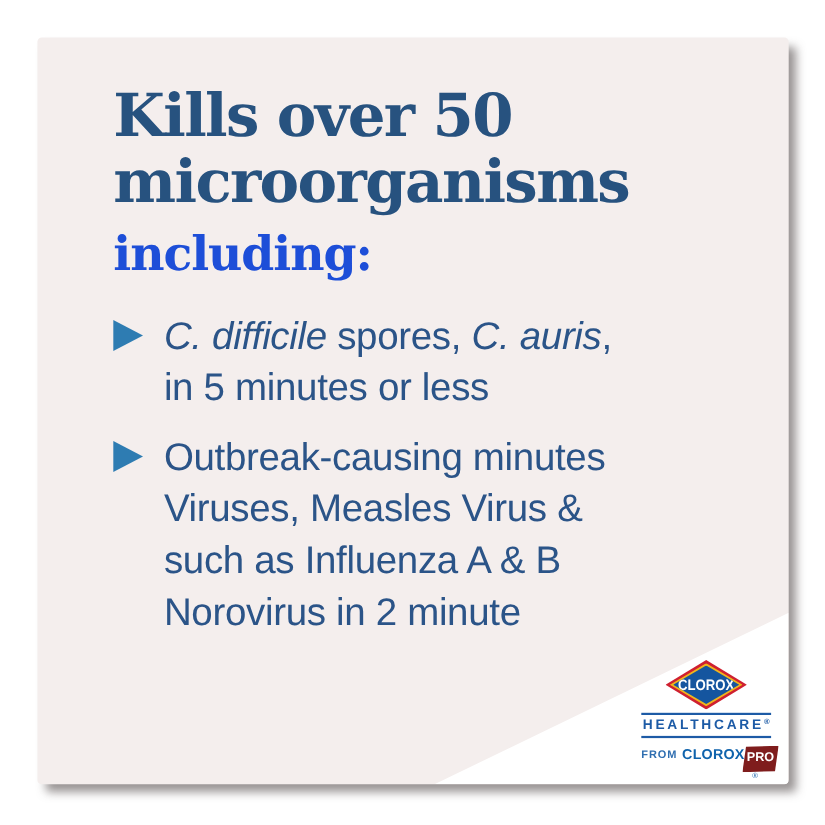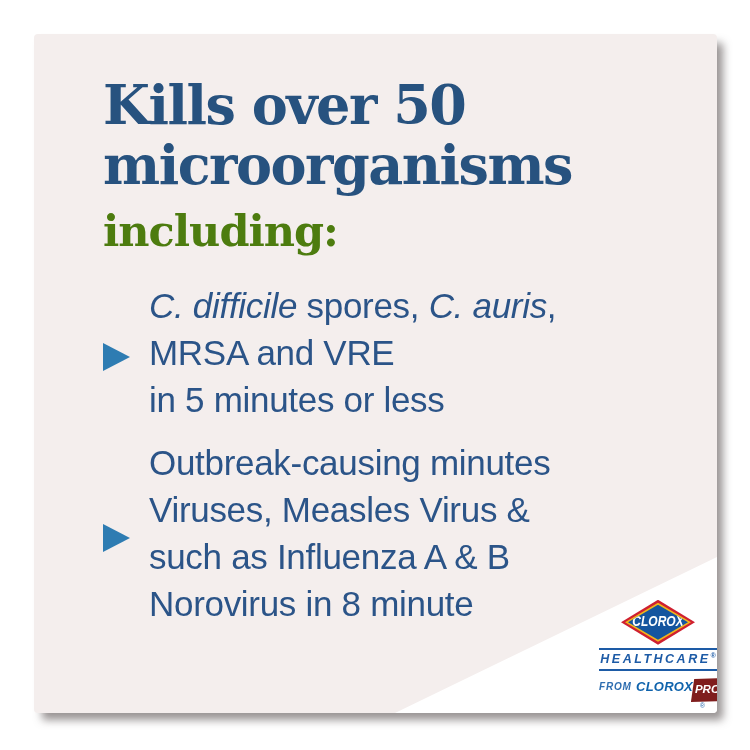--- a/index.html
+++ b/index.html
@@ -50,28 +50,28 @@
     letter-spacing: -1.5px;
     color: #27527f;
   }
   .subhead {
     margin-top: 11px;
     font-family: "DejaVu Serif", "Liberation Serif", serif;
     font-weight: bold;
     font-size: 43px;
     line-height: 50px;
     letter-spacing: -1px;
-    color: #4d7c0f;
+    color: #1d4ed8;
   }
   .bullets {
     margin-top: 26px;
   }
   .bullet {
     display: flex;
-    align-items: center;
+    align-items: flex-start;
     margin-bottom: 16px;
   }
   .tri {
     flex: 0 0 auto;
     width: 0;
     height: 0;
     border-top: 14px solid transparent;
     border-bottom: 14px solid transparent;
     border-left: 27px solid #2e7cb2;
     margin-top: 9px;
@@ -83,26 +83,25 @@
     line-height: 47px;
     letter-spacing: -0.3px;
     color: #2b5488;
   }
   .btext .it {
     font-style: italic;
   }
   
   .logo {
     position: absolute;
-    right: 0;
+    right: 16px;
     bottom: 9px;
     width: 118px;
     text-align: center;
     z-index: 3;
-    font-style: italic;
   }
   .diamond {
     position: relative;
     width: 74px;
     height: 45px;
     margin: 0 auto 3px auto;
   }
   .d-layer {
     position: absolute;
     clip-path: polygon(0 50%, 50% 0, 100% 50%, 50% 100%);
@@ -187,32 +186,31 @@
     <h1 class="headline"><span>Kills over 50</span><br><span>microorganisms</span></h1>
 
     <div class="subhead">including:</div>
 
     <div class="bullets">
 
       <div class="bullet">
         <span class="tri"></span>
         <div class="btext">
           <div><span class="it">C. difficile</span><span> spores, </span><span class="it">C. auris</span><span>,</span></div>
-          <div>MRSA and VRE</div>
           <div>in 5 minutes or less</div>
         </div>
       </div>
 
       <div class="bullet">
         <span class="tri"></span>
         <div class="btext">
           <div>Outbreak-causing minutes</div>
           <div>Viruses, Measles Virus &amp;</div>
           <div>such as Influenza A &amp; B</div>
-          <div>Norovirus in 8 minute</div>
+          <div>Norovirus in 2 minute</div>
         </div>
       </div>
 
     </div>
   </div>
 
   <div class="logo">
     <div class="diamond">
       <div class="d-layer d-red"></div>
       <div class="d-layer d-yellow"></div>

